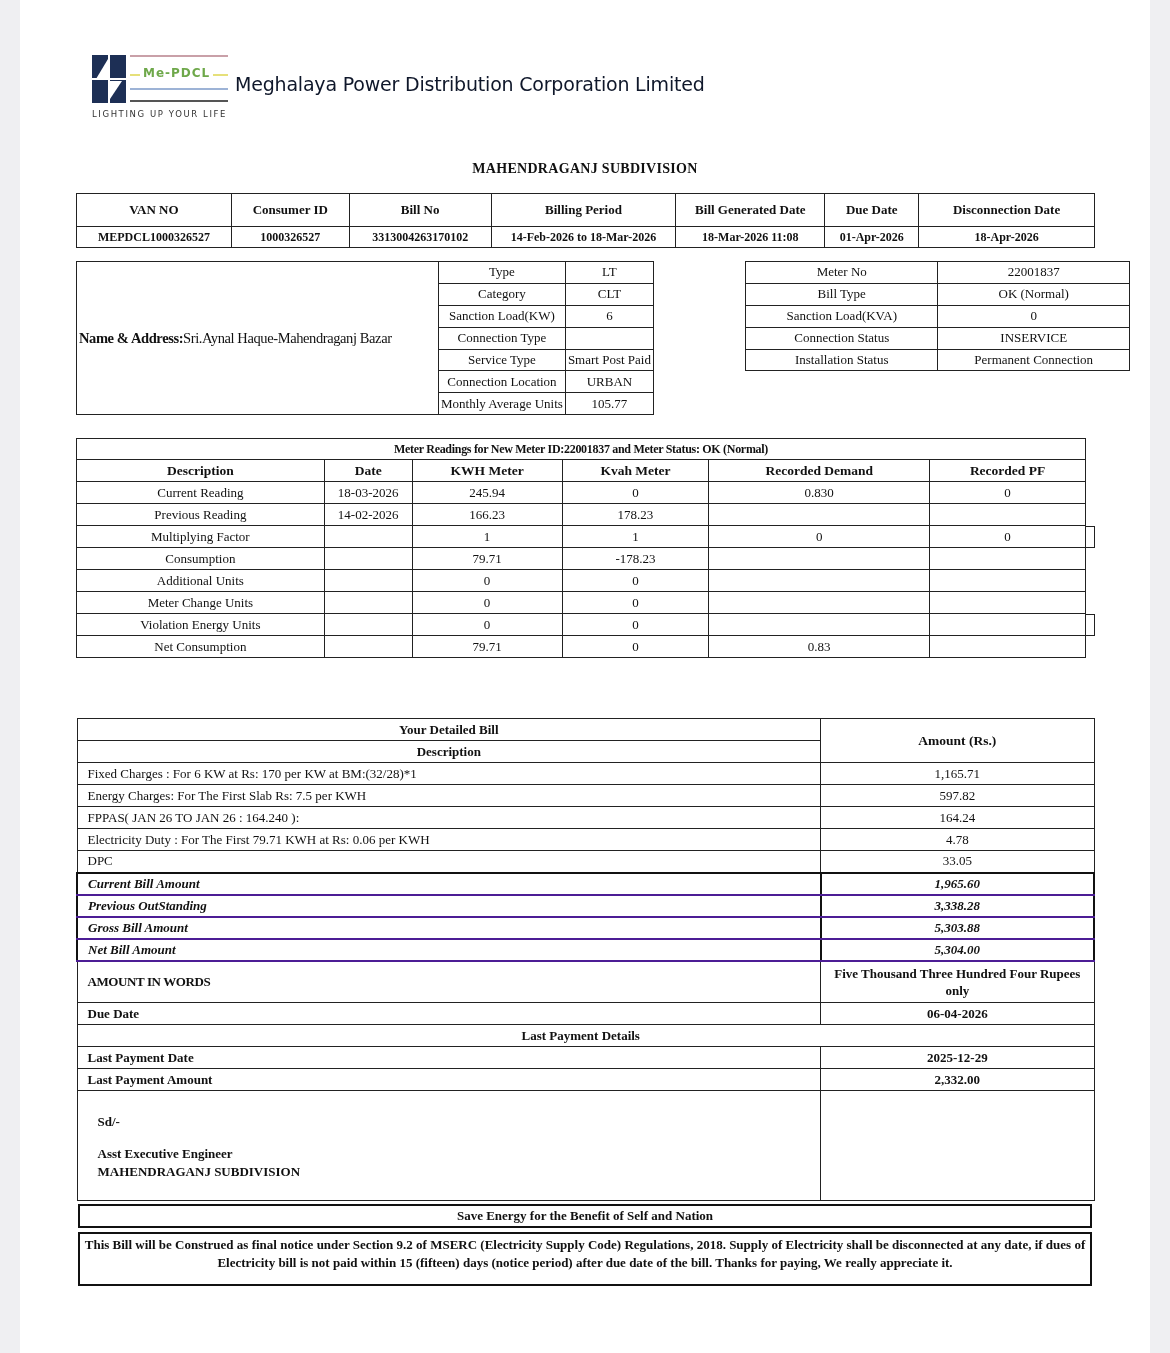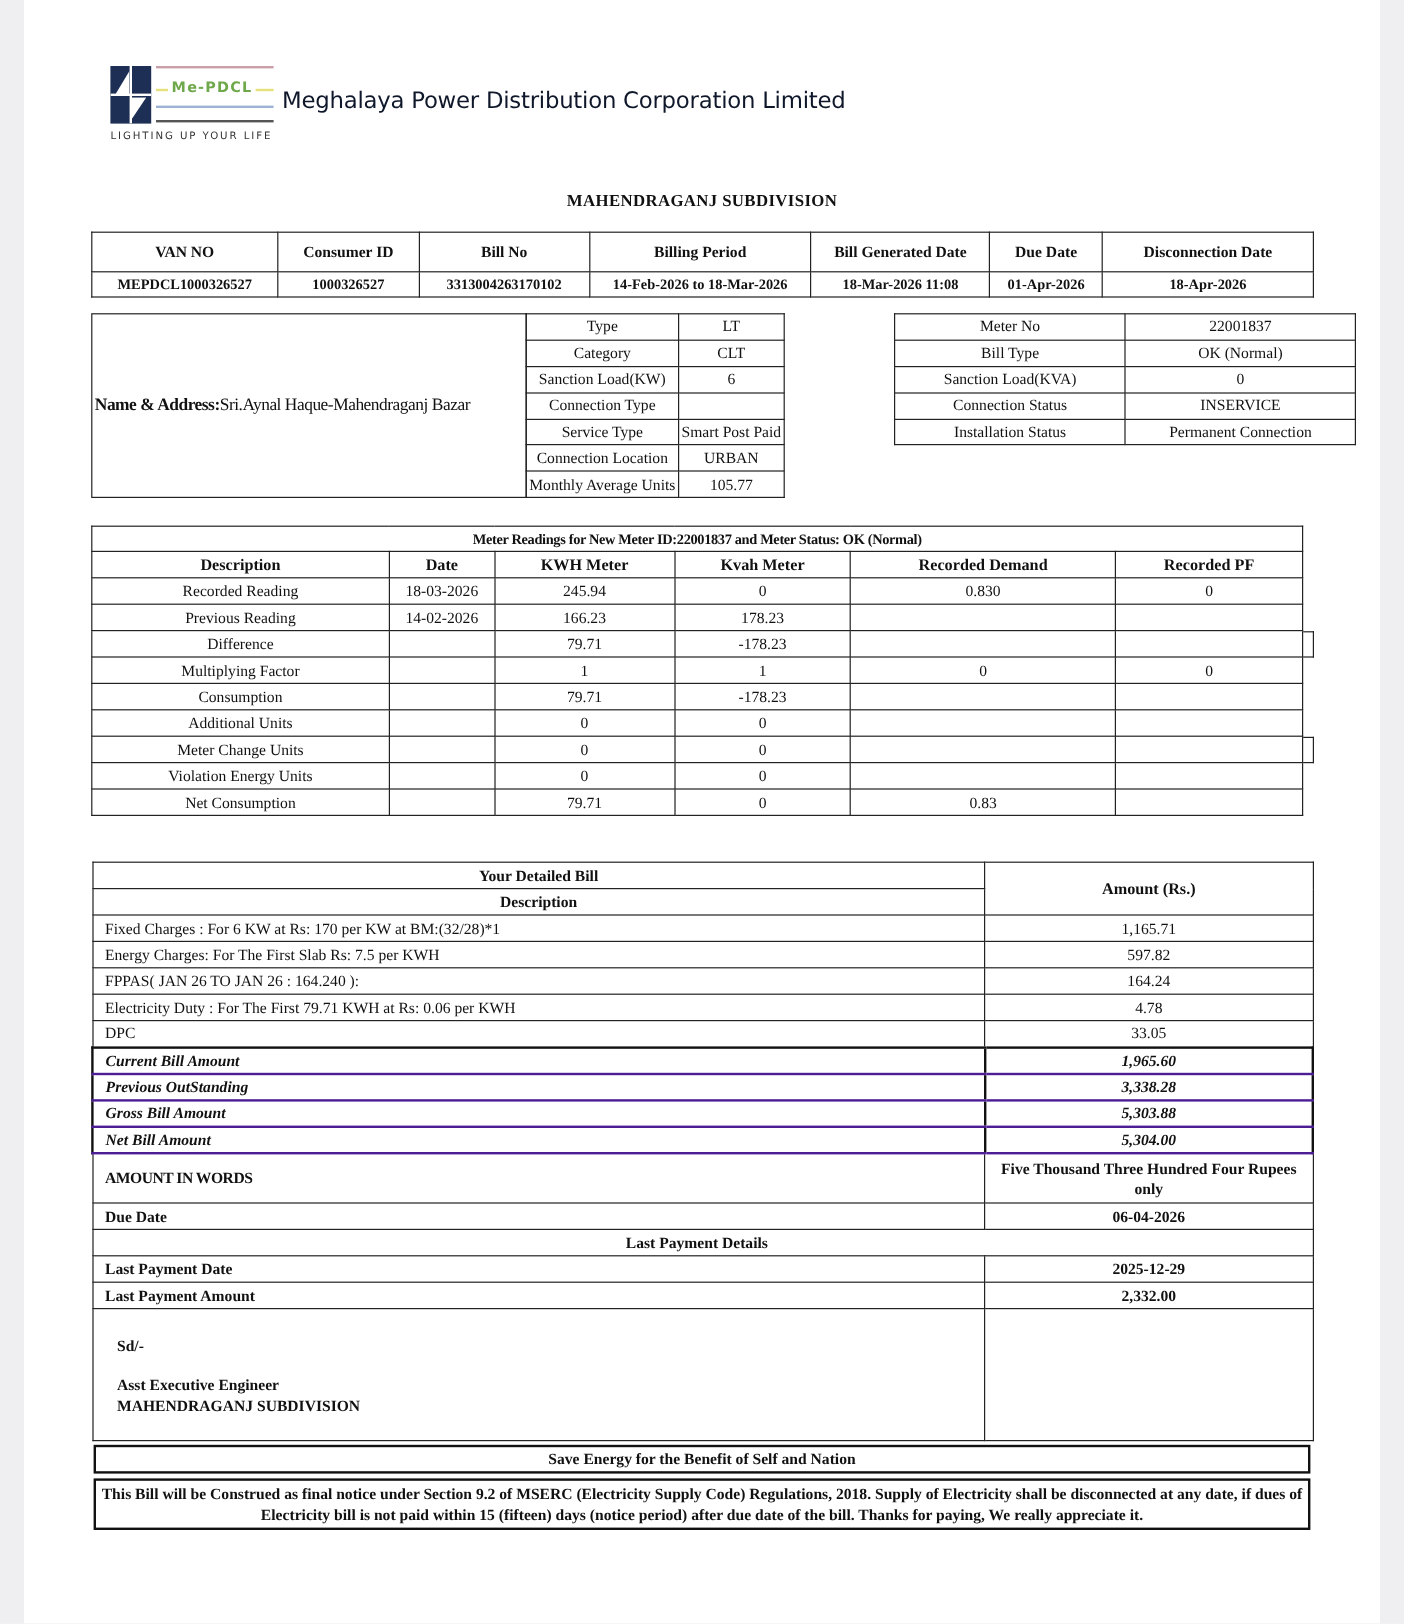--- a/index.html
+++ b/index.html
@@ -49,21 +49,21 @@
   #t-bill td { height: 22px; font-size: 13px; }
   #t-bill td.desc { text-align: left; padding-left: 10px; }
   #t-bill tr.heavy td { border-top: 2px solid #111; border-bottom: 2px solid #4c1d95; font-weight: bold; font-style: italic; }
   #t-bill tr.heavy td.desc { border-left: 2px solid #111; }
   #t-bill tr.heavy td.amt { border-right: 2px solid #111; border-left: 2px solid #111; }
   #t-bill tr.bold td { font-weight: bold; }
   #t-bill td.amt { width: 274px; }
   .sign { text-align: left !important; vertical-align: top; padding: 22px 0 0 20px !important; font-weight: bold; line-height: 18px; }
 
   .save { position: absolute; left: 78px; top: 1204px; width: 1014px; height: 24px; border: 2px solid #111; text-align: center; font-weight: bold; font-size: 13px; line-height: 20px; }
-  .notice { position: absolute; left: 78px; top: 1232px; width: 1014px; height: 43px; border: 2px solid #111; text-align: center; font-weight: bold; font-size: 13px; line-height: 17.5px; padding: 2px 2px; }
+  .notice { position: absolute; left: 78px; top: 1232px; width: 1014px; height: 54px; border: 2px solid #111; text-align: center; font-weight: bold; font-size: 13px; line-height: 17.5px; padding: 2px 2px; }
 </style>
 </head>
 <body>
 
 <div class="page"></div>
 
 <div class="logo-box">
   <div class="w1"></div>
     <div class="w2"></div>
     <div class="hr"></div>
@@ -198,40 +198,32 @@
       </tr>
   <tr class="hdr">
     <td>Description</td>
     <td>Date</td>
     <td>KWH Meter</td>
     <td>Kvah Meter</td>
     <td>Recorded Demand</td>
     <td>Recorded PF</td>
   </tr>
   <tr>
-        <td>Recorded Reading</td>
+        <td>Current Reading</td>
         <td>18-03-2026</td>
         <td>245.94</td>
         <td>0</td>
         <td>0.830</td>
         <td>0</td>
       </tr>
   <tr>
         <td>Previous Reading</td>
         <td>14-02-2026</td>
         <td>166.23</td>
         <td>178.23</td>
-        <td></td>
-        <td></td>
-      </tr>
-  <tr>
-        <td>Difference</td>
-        <td></td>
-        <td>79.71</td>
-        <td>-178.23</td>
         <td></td>
         <td></td>
       </tr>
   <tr>
         <td>Multiplying Factor</td>
         <td></td>
         <td>1</td>
         <td>1</td>
         <td>0</td>
         <td>0</td>

